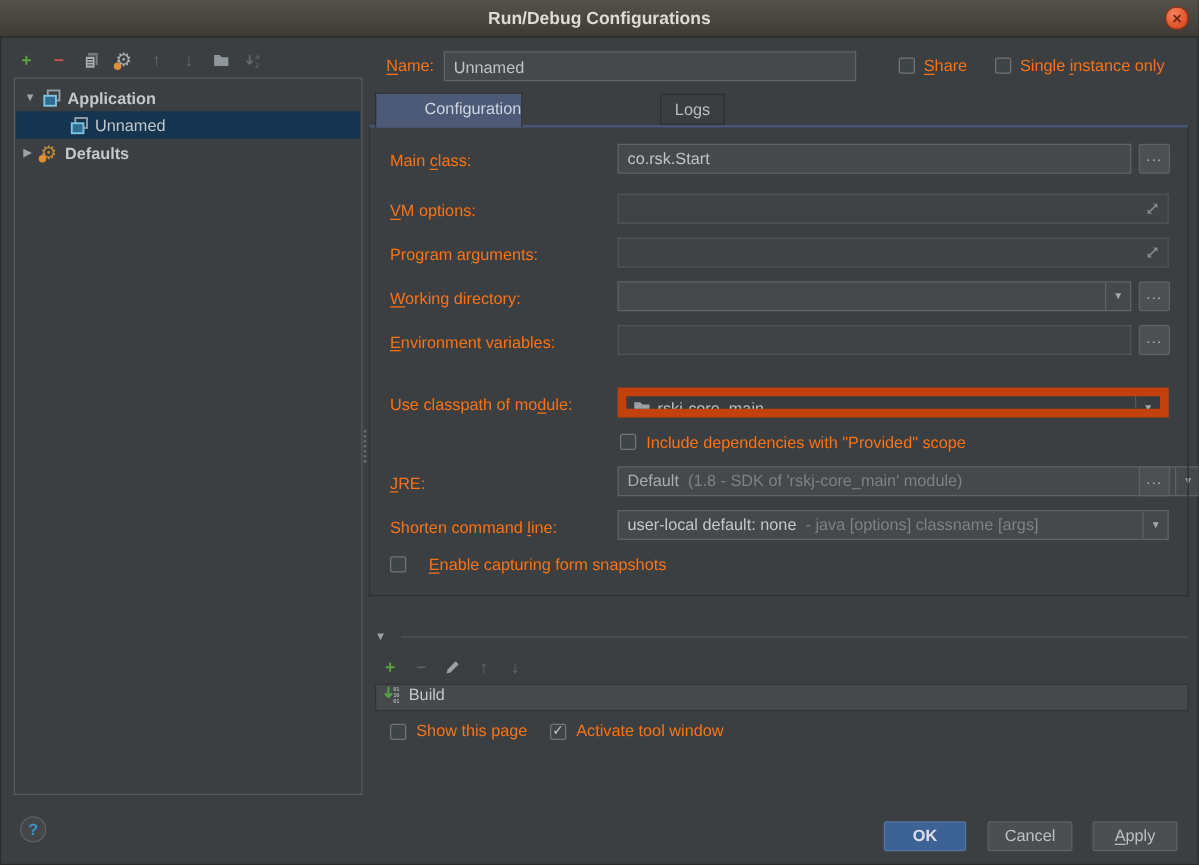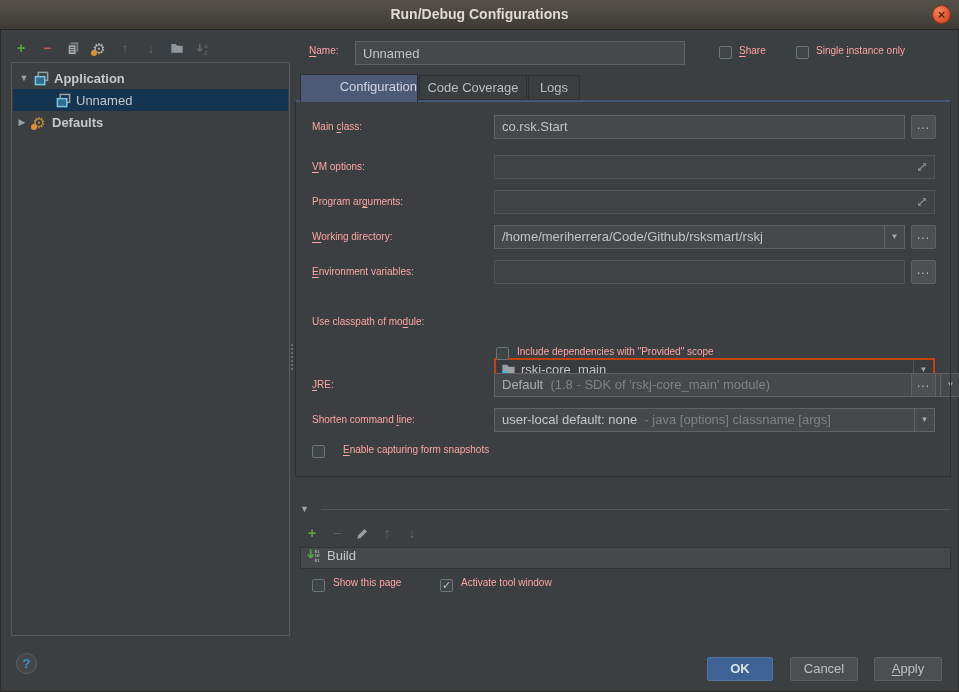--- a/index.html
+++ b/index.html
@@ -31,29 +31,29 @@
 
   .tree-box { position:absolute; left:11px; top:62px; width:279px; height:574px;
               border:1px solid #565a5c; background:#3c3f41; }
   .tree-row { position:absolute; left:1px; right:1px; height:22px; display:flex; align-items:center; color:#c4c8cb; font-size:13px; }
   .tree-row .twisty { width:10px; font-size:9px; color:#9da1a4; text-align:center; margin-right:4px; }
   .tree-row.selected { background:#153450; }
   .tree-ic { width:16px; height:16px; margin-right:5px; display:inline-flex; align-items:center; justify-content:center; position:relative; }
   .bold { font-weight:bold; }
 
   
-  .lbl { position:absolute; color:#fca5a5; font-size:10px; white-space:nowrap; }
+  .lbl { position:absolute; color:#f97316; font-size:13px; white-space:nowrap; }
   .field { position:absolute; height:24px; background:#45494a; border:1px solid #5f6365;
            color:#c0c4c7; font-size:13px; line-height:22px; padding:0 7px; white-space:nowrap; overflow:hidden; }
   input.field { outline:none; }
   .field.disabled { background:#3f4345; border-color:#515557; }
   .combo { padding-right:24px; }
   .combo .arrow { position:absolute; right:0; top:0; bottom:0; width:20px; border-left:1px solid #5f6365;
                   color:#a4a8ab; font-size:8px; line-height:21px; text-align:center; }
-  .combo.focused { border:2px solid #c2410c; background:#393c3e; line-height:20px; padding-left:5px;margin-top:48px; }
+  .combo.focused { border:7px solid #c2410c; background:#393c3e; line-height:20px; padding-left:5px; }
   .combo.focused .arrow { line-height:19px; border-left-color:#55595b; }
   .btn-ell { position:absolute; width:25px; height:24px; background:#4c5052; border:1px solid #5e6264;
              border-radius:2px; color:#b6babc; font-size:12px; text-align:center; line-height:18px; letter-spacing:1px; }
   .expand-ic { position:absolute; width:14px; height:14px; }
 
   .checkbox { position:absolute; width:13px; height:13px; background:#3f4446; border:1px solid #6f7477;
               border-radius:2px; color:#c3c7ca; font-size:11px; line-height:11px; text-align:center; }
   .hint { color:#7e8285; }
   .val-strong { color:#c3c7ca; }
 
@@ -157,21 +157,20 @@
   </div>
 
   <div class="lbl" style="left:309px; top:45px;"><u>N</u>ame:</div>
   <input class="field" style="left: 355px; top: 41px; width: 330px;" value="Unnamed">
   <span class="checkbox" style="left:719px; top:46px;"></span>
   <div class="lbl" style="left:739px; top:45px;"><u>S</u>hare</div>
   <span class="checkbox" style="left:796px; top:46px;"></span>
   <div class="lbl" style="left:816px; top:45px;">Single <u>i</u>nstance only</div>
 
   <div class="tab active" style="left:300px; width:118px;">Configuration</div>
-  <div class="tab" style="left:419px; width:108px;">Code Coverage</div>
   <div class="tab" style="left:528px; width:52px;">Logs</div>
 
   <div class="panel"></div>
   <div class="splitter-dots"></div>
 
   <div class="lbl" style="left:312px; top:121px;">Main <u>c</u>lass:</div>
   <div class="field" style="left:494px; top:115px; width:411px;">co.rsk.Start</div>
   <div class="btn-ell" style="left:911px; top:115px;">...</div>
 
   <div class="lbl" style="left:312px; top:161px;"><u>V</u>M options:</div>
@@ -189,21 +188,20 @@
   <span class="expand-ic" style="left:915px; top:195px;">
     <svg width="14" height="14" viewBox="0 0 16 16">
         <line x1="4.5" y1="11.5" x2="11.5" y2="4.5" stroke="#84898c" stroke-width="1.5"></line>
         <path d="M8.5 3.5h4v4z" fill="#84898c"></path>
         <path d="M7.5 12.5h-4v-4z" fill="#84898c"></path>
       </svg>
   </span>
 
   <div class="lbl" style="left:312px; top:231px;"><u>W</u>orking directory:</div>
   <div class="field combo" style="left:494px; top:225px; width:411px;">
-    <span>/home/meriherrera/Code/Github/rsksmart/rskj</span>
     <span class="arrow">▼</span>
   </div>
   <div class="btn-ell" style="left:911px; top:225px;">...</div>
 
   <div class="lbl" style="left:312px; top:266px;"><u>E</u>nvironment variables:</div>
   <div class="field disabled" style="left:494px; top:260px; width:411px;"></div>
   <div class="btn-ell" style="left:911px; top:260px;">...</div>
 
   <div class="lbl" style="left:312px; top:316px;">Use classpath of mo<u>d</u>ule:</div>
   <div class="field combo focused" style="left:494px; top:310px; width:441px;">

